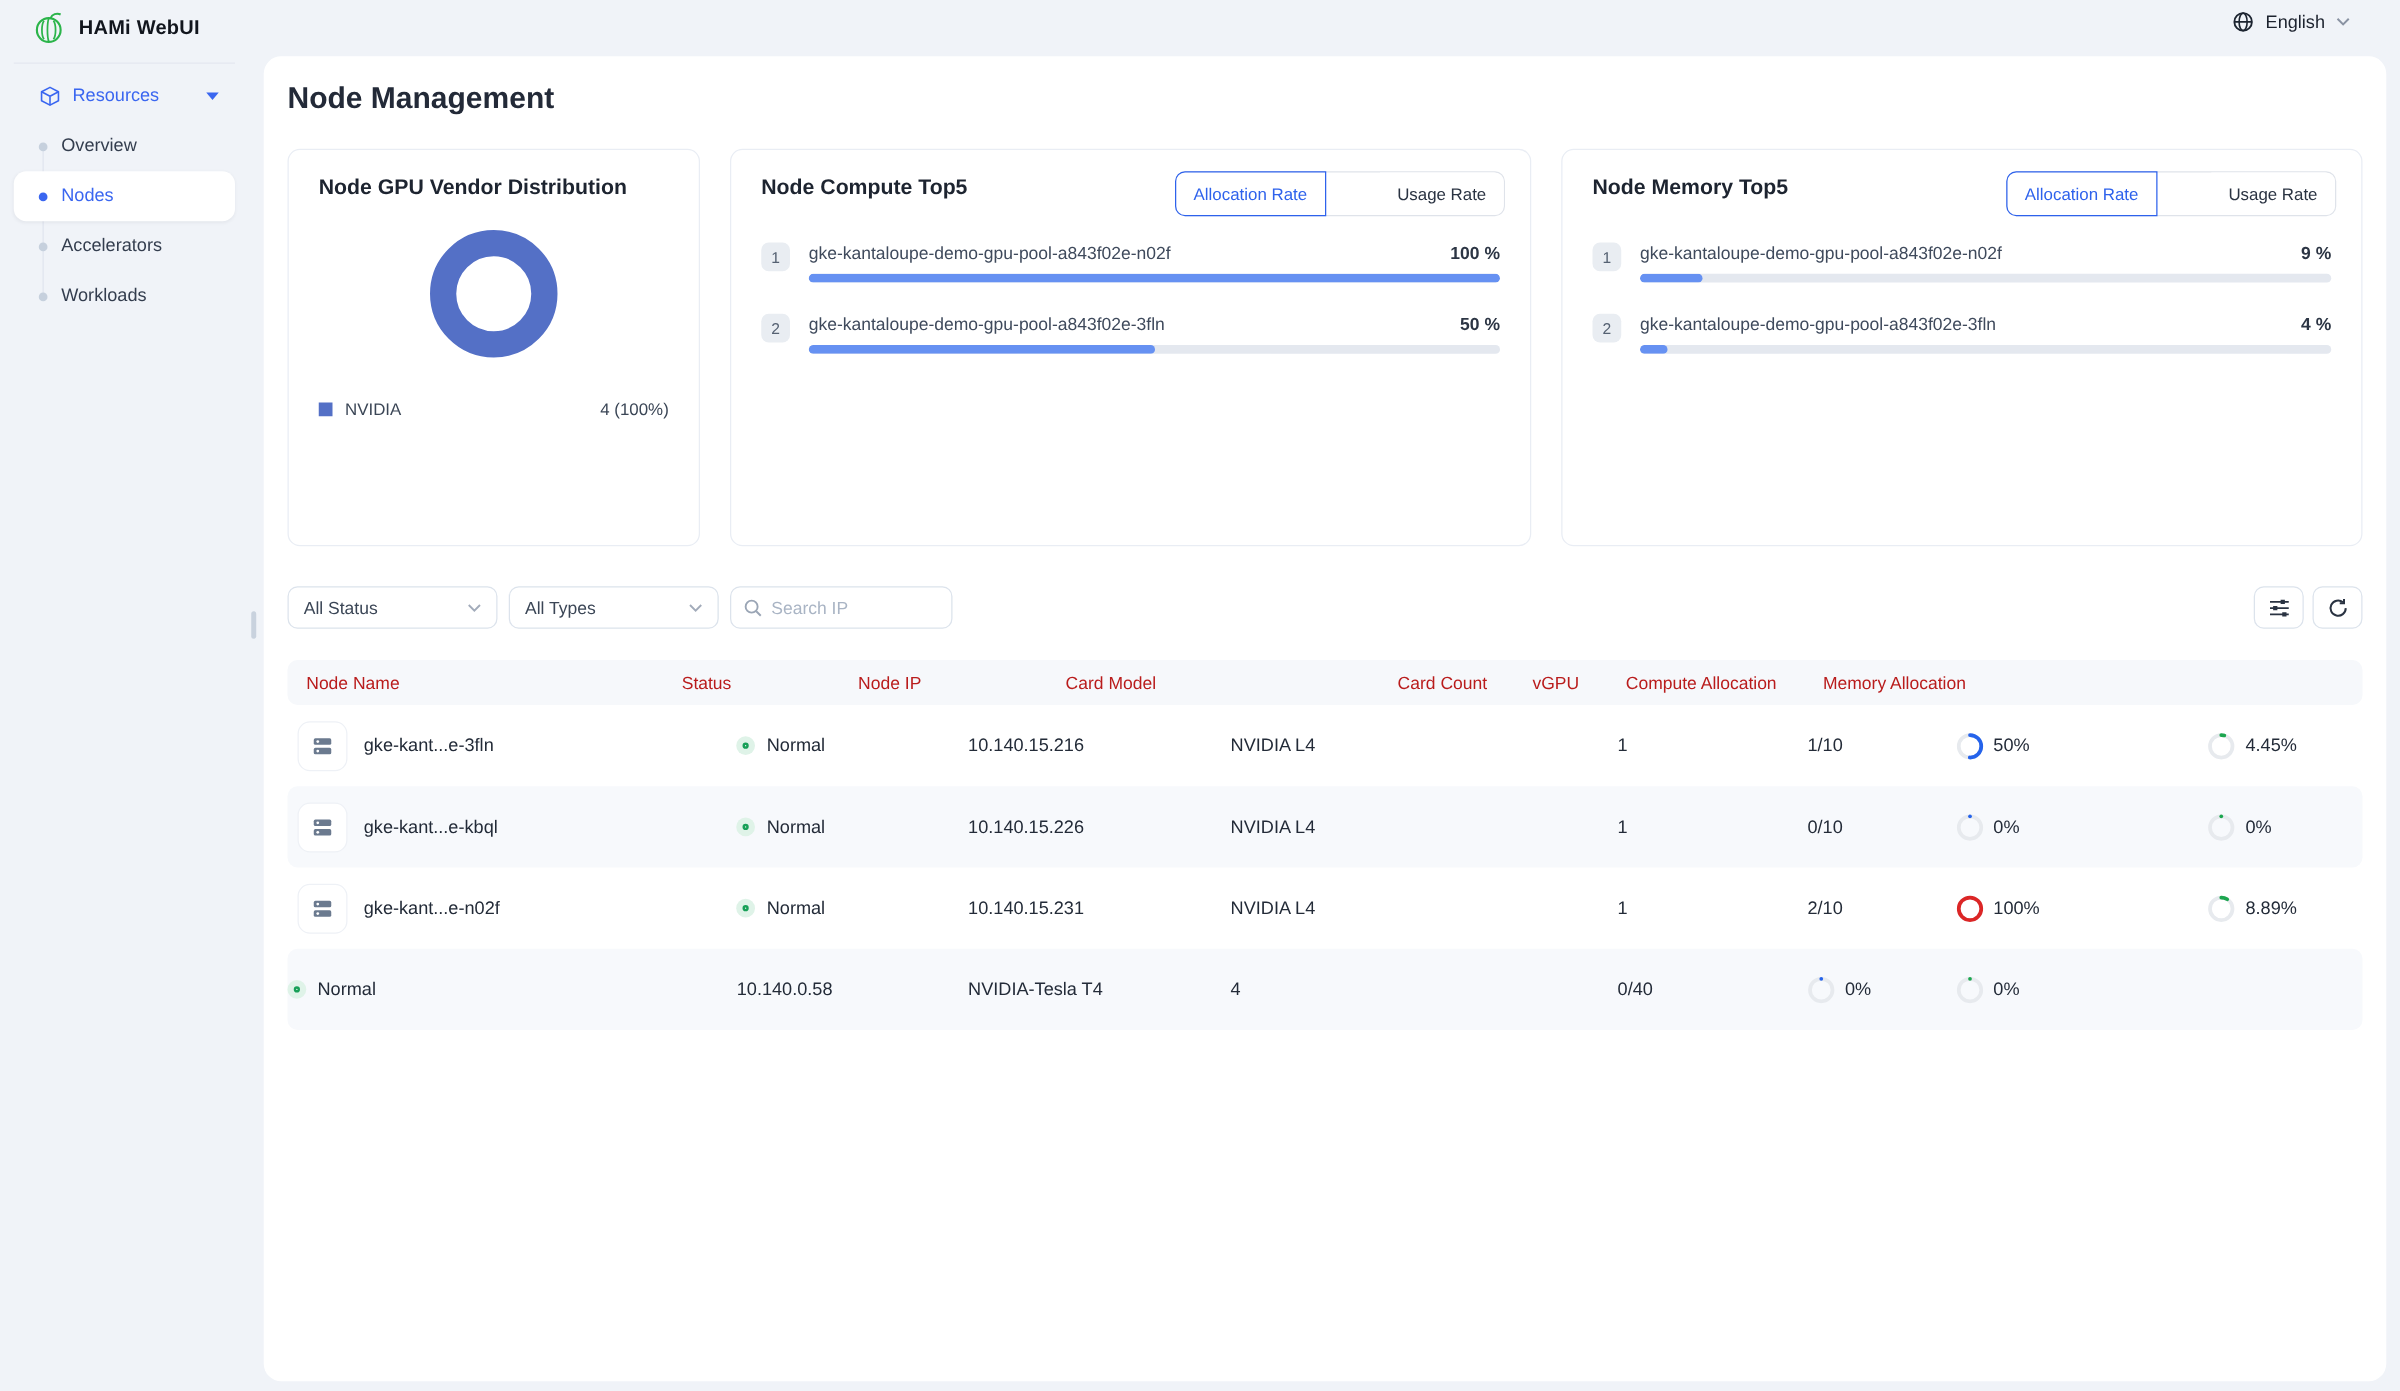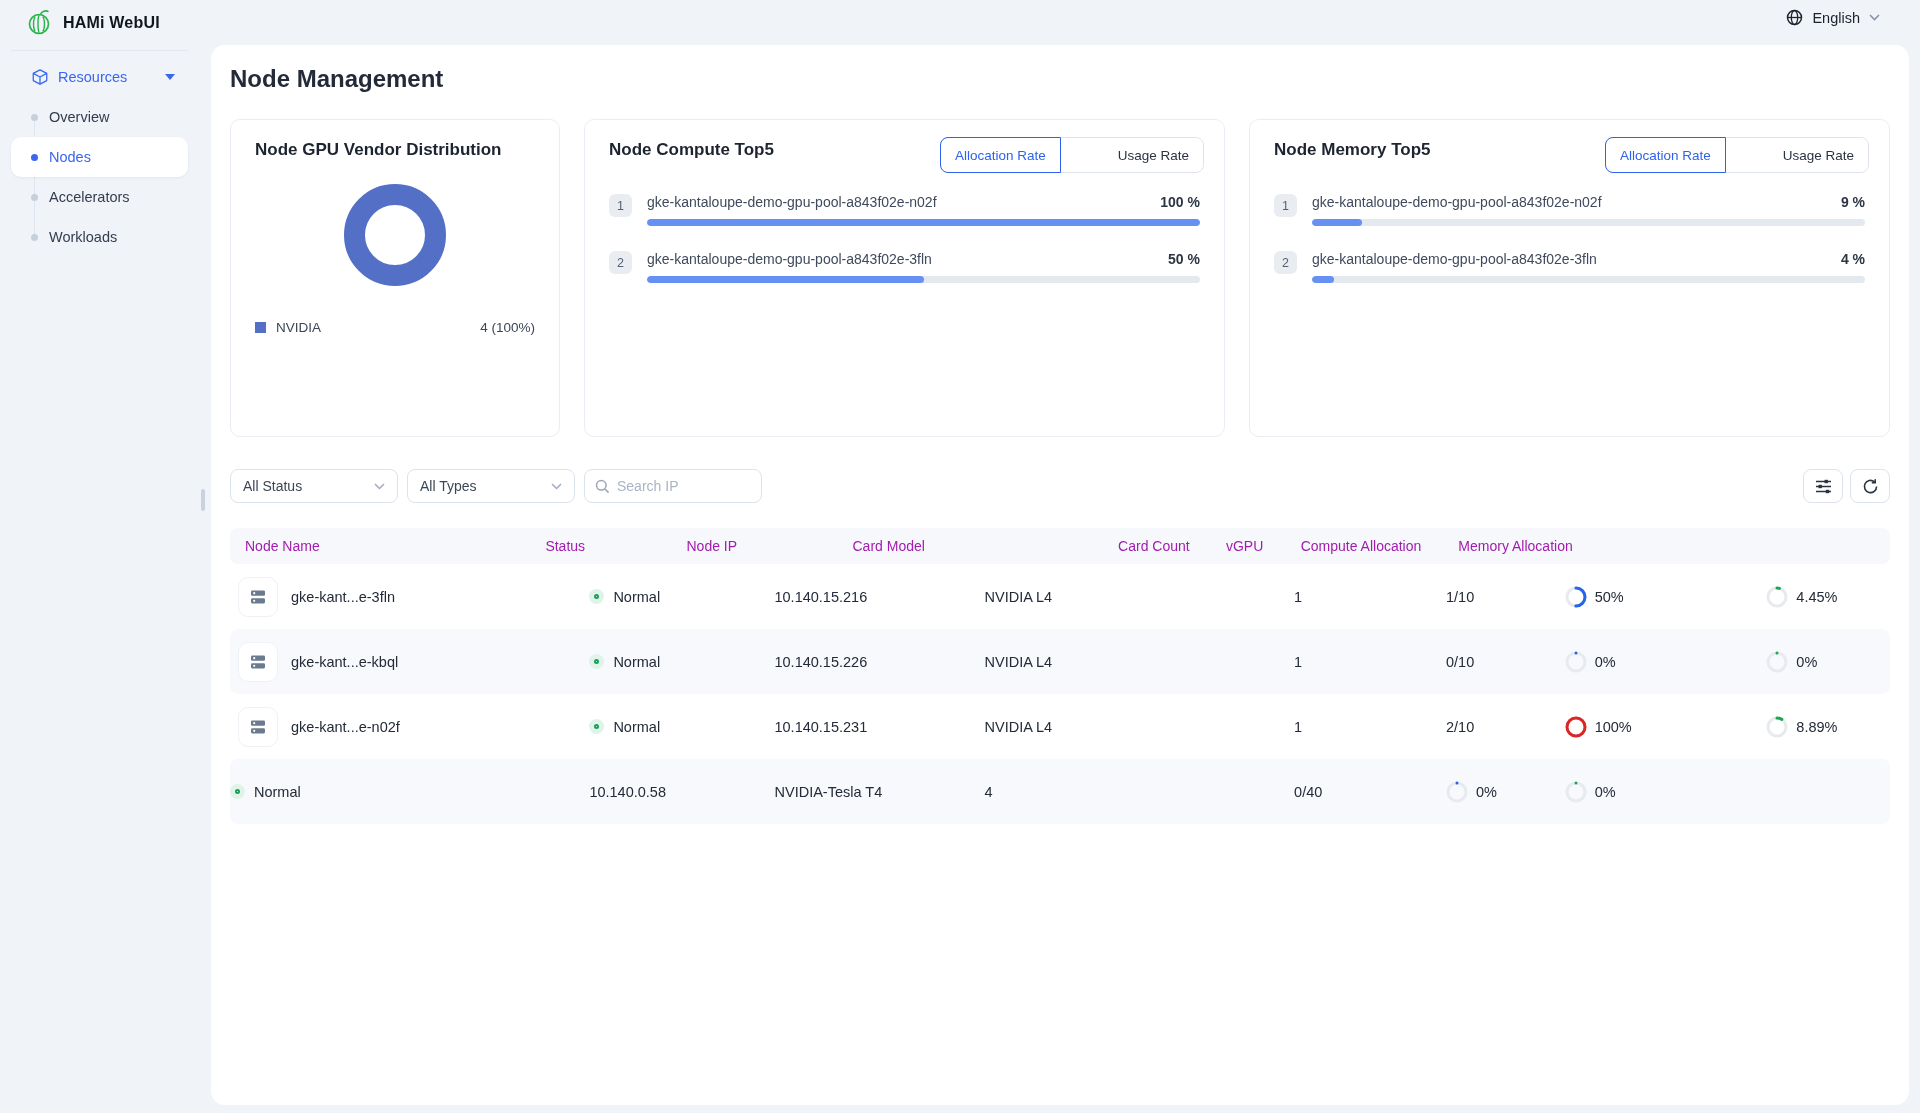--- a/index.html
+++ b/index.html
@@ -64,21 +64,21 @@
   .select .chev { margin-left:auto; }
   .searchbox { width:178px; height:34px; border:1px solid #dce3ec; border-radius:8px; background:#fff; display:flex; align-items:center; padding:0 10px; gap:7px; }
   .searchbox input { border:none; outline:none; width:120px; font-family:inherit; font-size:14px; color:#3b4656; }
   .searchbox input::placeholder { color:#a9b4c4; }
   .tool-btns { margin-left:auto; display:flex; gap:7px; }
   .tool-btn { width:40px; height:34px; border:1px solid #dce3ec; background:#fff; border-radius:8px; display:flex; align-items:center; justify-content:center; cursor:pointer; }
 
   
   .table { margin:25px 19px 0; }
   .thead, .trow { display:grid; grid-template-columns:19% 8.5% 10% 16% 6.5% 4.5% 9.5% 26%; align-items:center; }
-  .thead { height:36px; background:#f6f8fb; border-radius:8px; color:#a21caf; font-size:14px; }
+  .thead { height:36px; background:#f6f8fb; border-radius:8px; color:#b91c1c; font-size:14px; }
   .thead .c1 { padding-left:15px; }
   .trow { height:65px; font-size:14.5px; color:#232b38; cursor:pointer;gap:44px; }
   .trow.striped { background:#f7f9fc; border-radius:8px; }
   .cell-name { display:flex; align-items:center; gap:13px; padding-left:8px; }
   .node-ic { width:40px; height:40px; background:#fff; border:1px solid #eef1f6; border-radius:10px; display:flex; align-items:center; justify-content:center; }
   .cell-status { display:flex; align-items:center; gap:9px; }
   .status-dot { width:15px; height:15px; border-radius:50%; background:#dff3e8; display:flex; align-items:center; justify-content:center; }
   .status-dot i { width:5px; height:5px; border-radius:50%; background:#fff; border:2.5px solid #18a058; display:block; }
   .cell-ring { display:flex; align-items:center; gap:8px; }
   .ring-bg { stroke:#e7eaee; }

